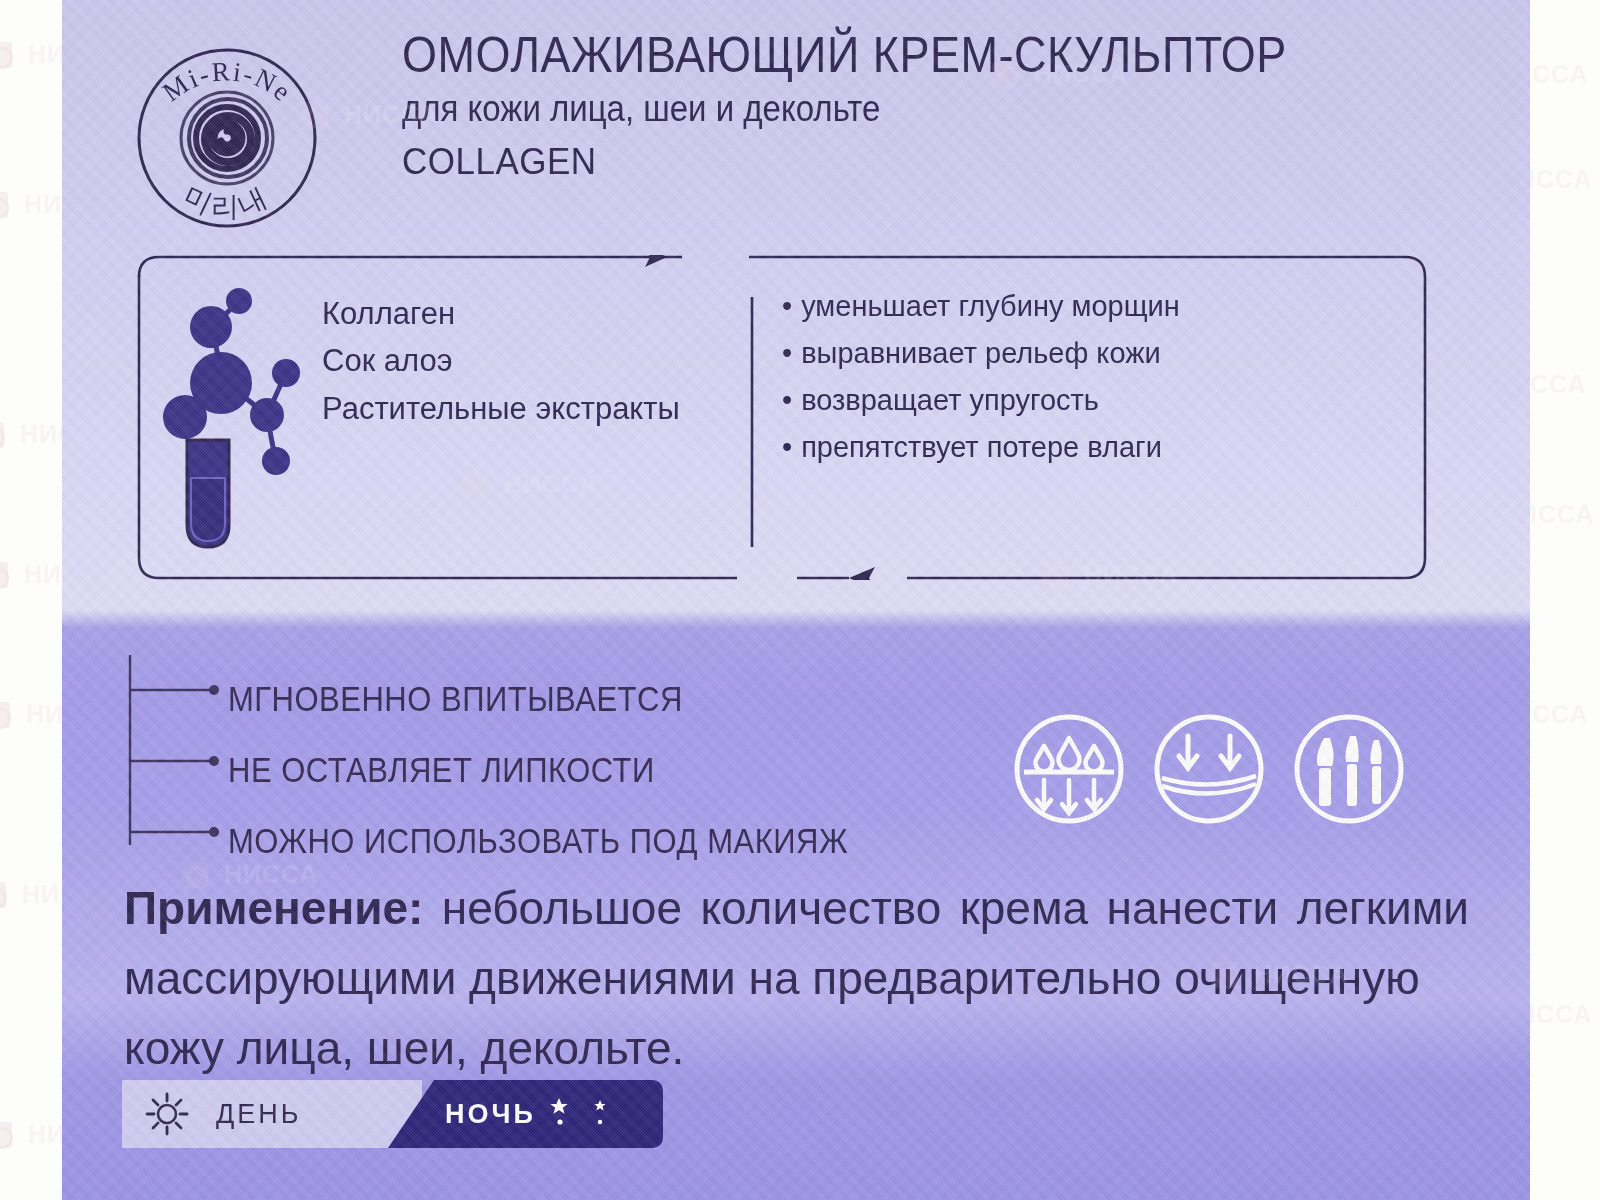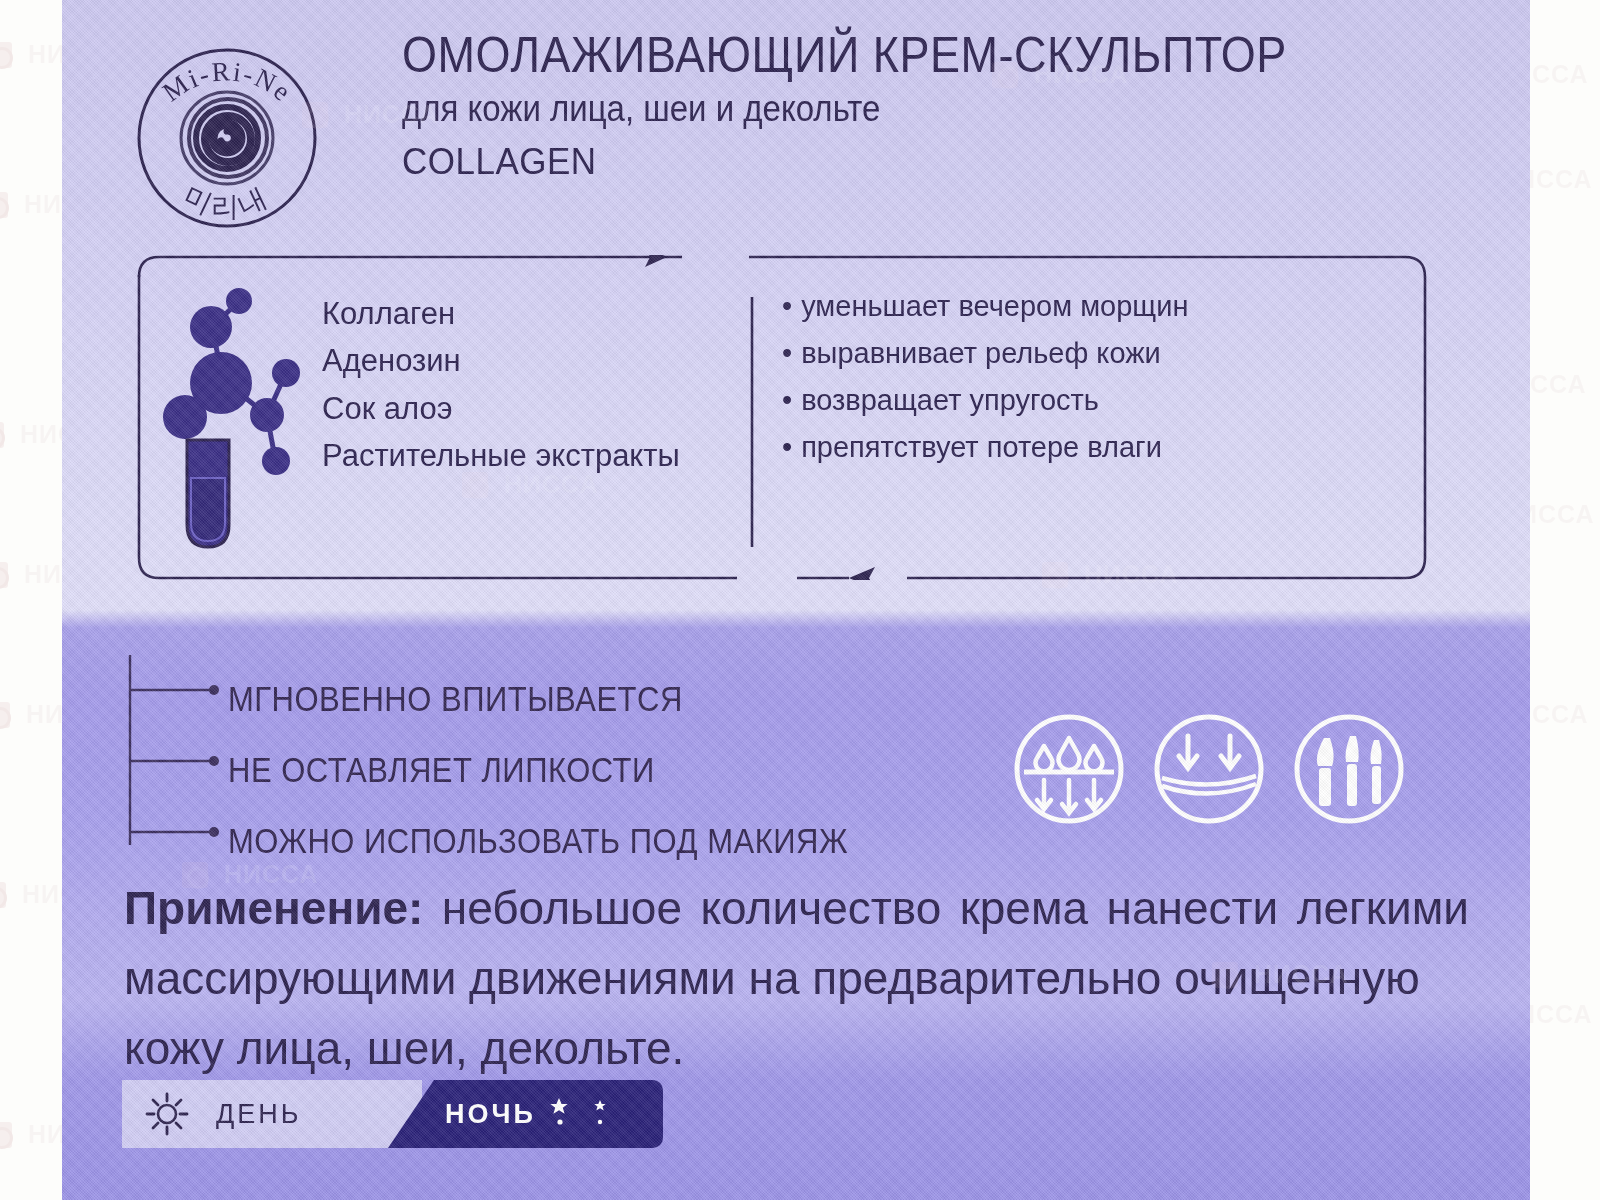--- a/index.html
+++ b/index.html
@@ -457,28 +457,27 @@
             <circle cx="119" cy="186" r="14"></circle>
           </g>
 
           <path d="M 30,165 L 72,165 L 72,250 Q 72,272 51,272 Q 30,272 30,250 Z" fill="#3b2f86" stroke="#2d2350" stroke-width="3"></path>
           <path d="M 34,203 L 68,203 L 68,248 Q 68,266 51,266 Q 34,266 34,248 Z" fill="#342a7a" stroke="#6d62c4" stroke-width="2"></path>
         </svg>
       </div>
 
       <div class="ingredients">
         <div class="ing-item">Коллаген</div>
-        <div class="ing-item">Аденозин</div>
         <div class="ing-item">Сок алоэ</div>
         <div class="ing-item">Растительные экстракты</div>
       </div>
 
       <div class="benefits">
         <div class="ben-item">
-          <span class="dot">•</span><span>уменьшает вечером морщин</span>
+          <span class="dot">•</span><span>уменьшает глубину морщин</span>
         </div>
         <div class="ben-item">
           <span class="dot">•</span><span>выравнивает рельеф кожи</span>
         </div>
         <div class="ben-item">
           <span class="dot">•</span><span>возвращает упругость</span>
         </div>
         <div class="ben-item">
           <span class="dot">•</span><span>препятствует потере влаги</span>
         </div>

